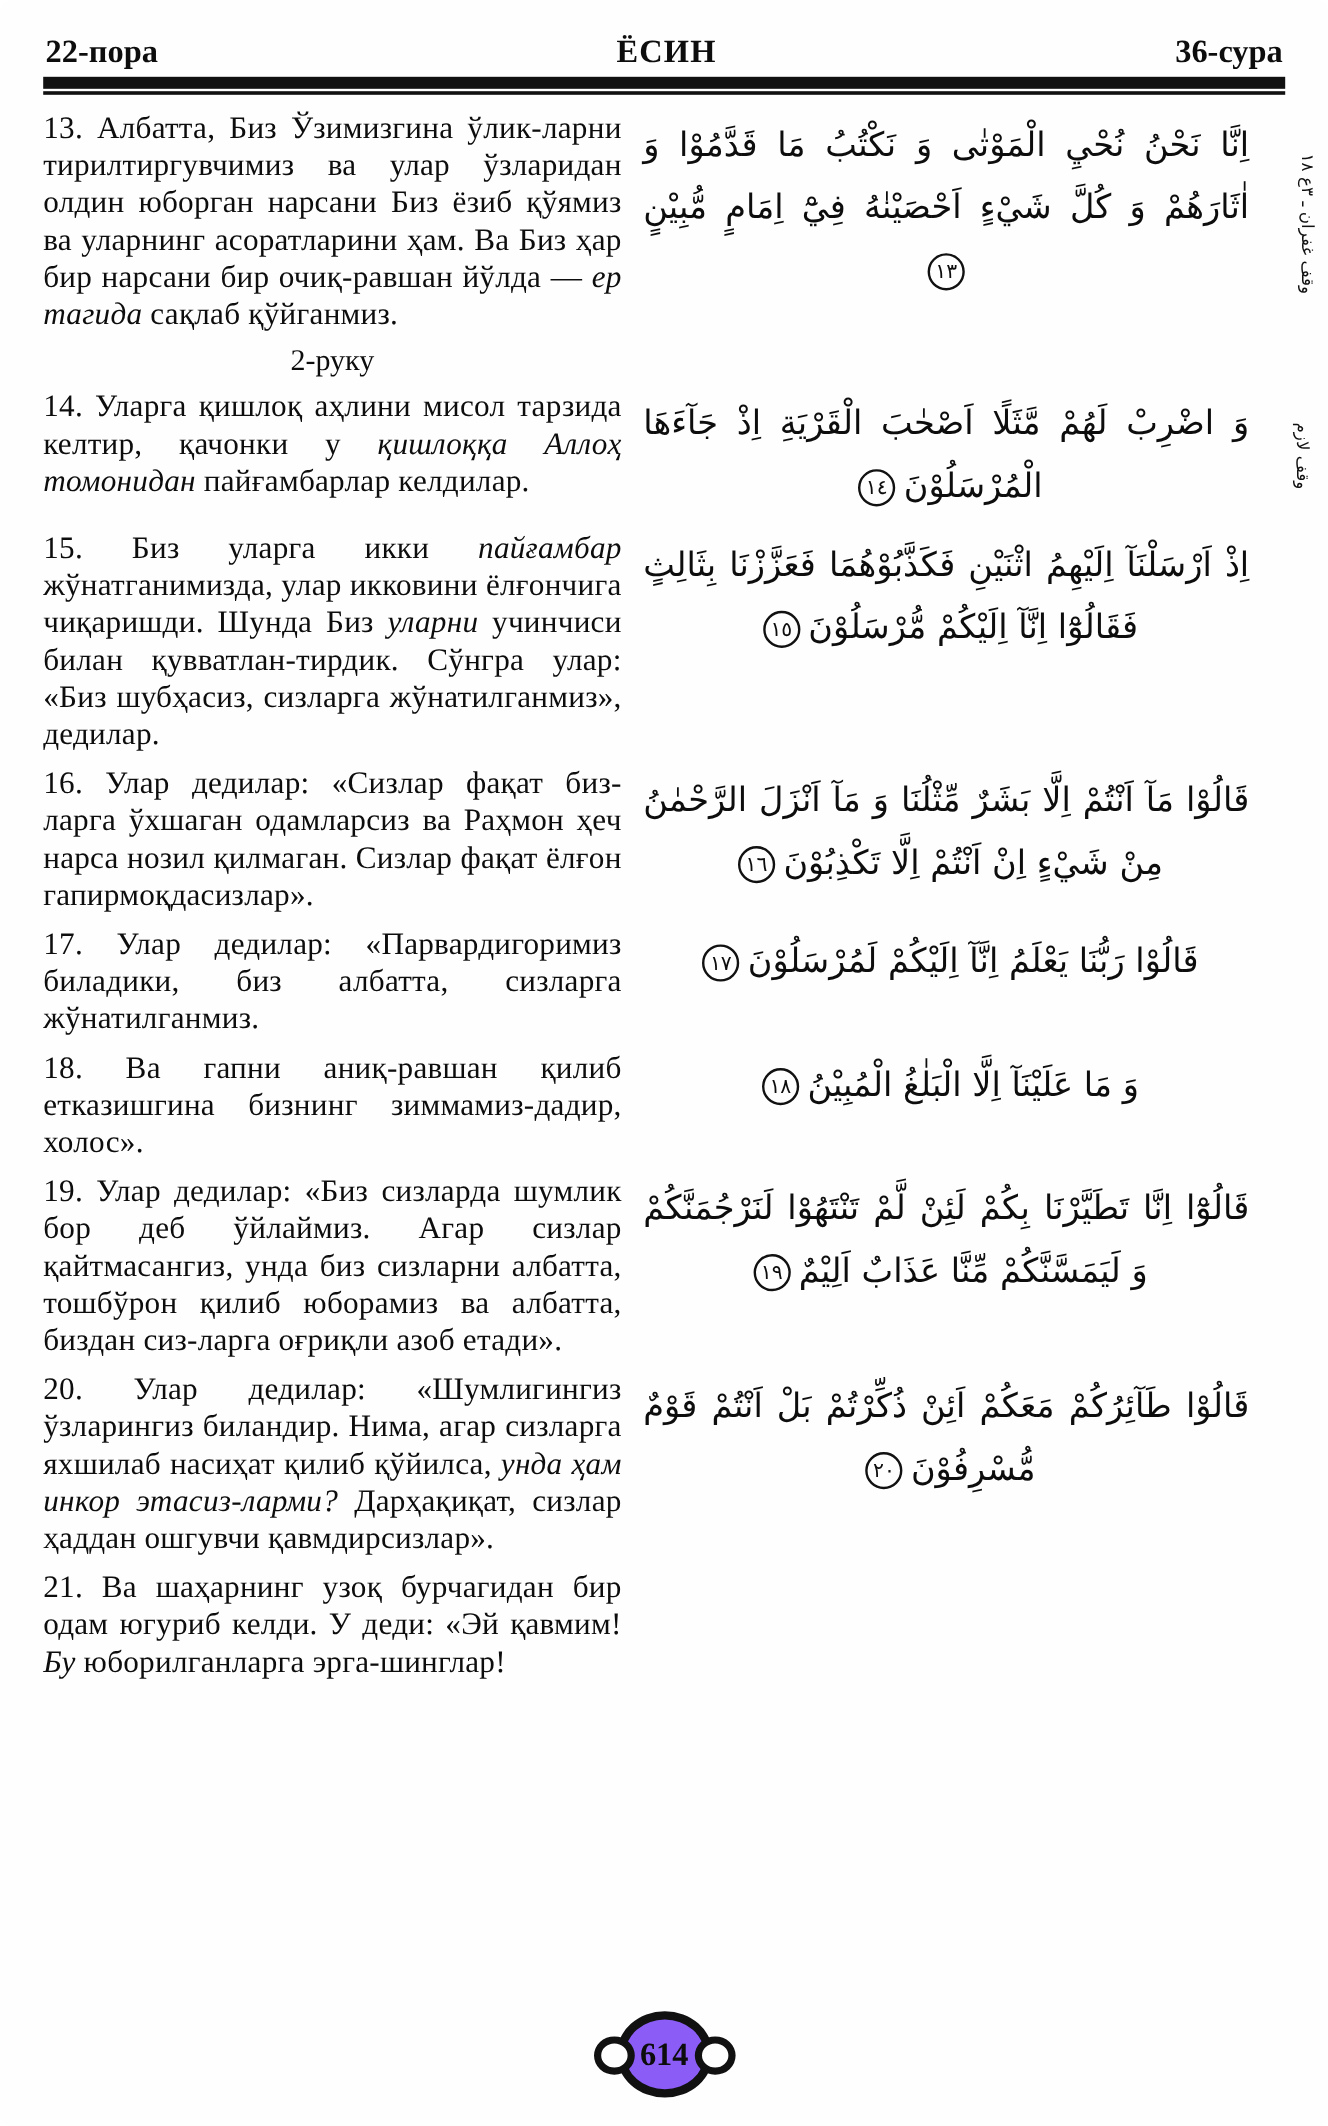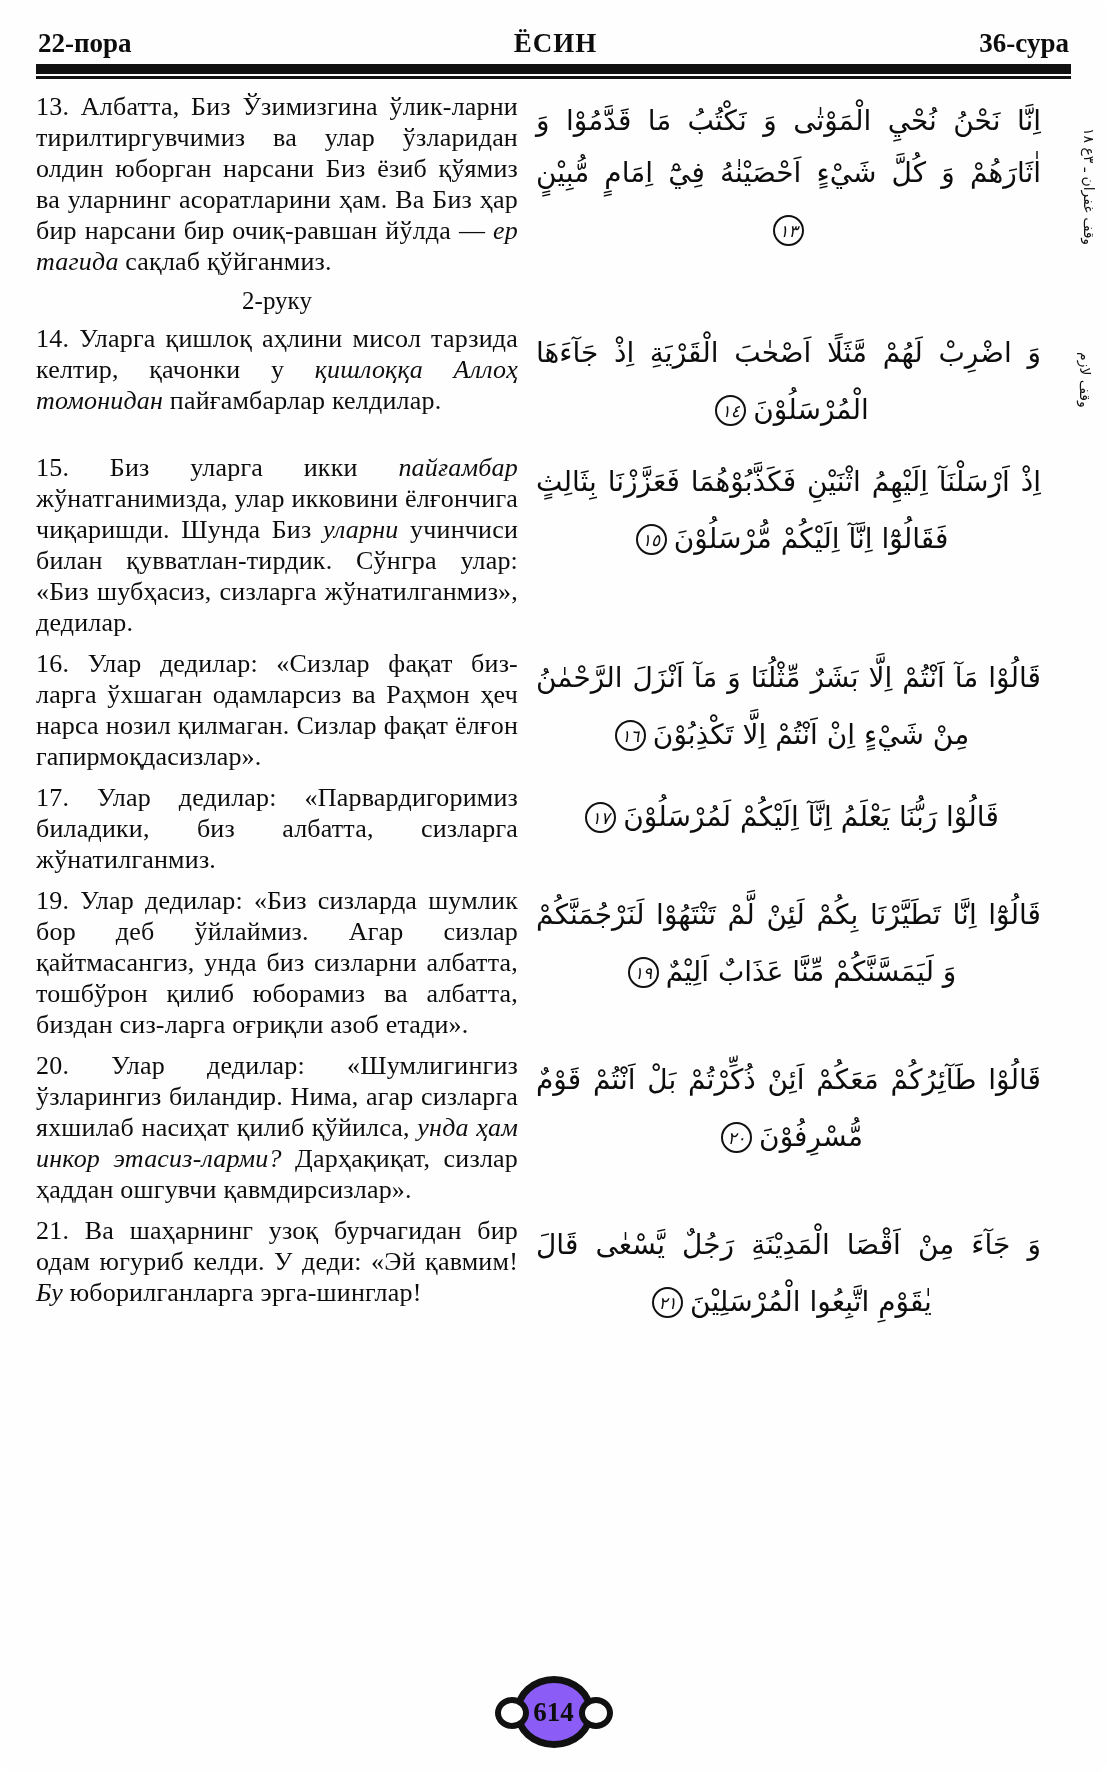--- a/index.html
+++ b/index.html
@@ -61,23 +61,22 @@
   .marker {
     display: inline-block;
     min-width: 31px;
     height: 31px;
     border: 2.5px solid #111;
     border-radius: 50%;
     font-size: 17px;
     line-height: 29px;
     text-align: center;
     vertical-align: middle;
-    margin: 16px 7px;
+    margin: 0 7px;
     box-sizing: border-box;
-    font-style: italic;
   }
   .ruku-heading {
     width: 482px;
     text-align: center;
     font-weight: normal;
     font-size: 25px;
     margin: 0 0 8px 0;
   }
   
   .margin-note {
@@ -149,30 +148,33 @@
       </div>
       <div class="row">
         <div class="uz-cell"><span>16. </span><span>Улар дедилар: «Сизлар фақат биз-ларга ўхшаган одамларсиз ва Раҳмон ҳеч нарса нозил қилмаган. Сизлар фақат ёлғон гапирмоқдасизлар».</span></div>
         <div class="ar-cell"><span>قَالُوْا مَآ اَنْتُمْ اِلَّا بَشَرٌ مِّثْلُنَا وَ مَآ اَنْزَلَ الرَّحْمٰنُ مِنْ شَيْءٍ اِنْ اَنْتُمْ اِلَّا تَكْذِبُوْنَ</span><span class="marker">١٦</span></div>
       </div>
       <div class="row">
         <div class="uz-cell"><span>17. </span><span>Улар дедилар: «Парвардигоримиз биладики, биз албатта, сизларга жўнатилганмиз.</span></div>
         <div class="ar-cell"><span>قَالُوْا رَبُّنَا يَعْلَمُ اِنَّآ اِلَيْكُمْ لَمُرْسَلُوْنَ</span><span class="marker">١٧</span></div>
       </div>
       <div class="row">
+        <div class="uz-cell"><span>18. </span><span>Ва гапни аниқ-равшан қилиб етказишгина бизнинг зиммамиз-дадир, холос».</span></div>
+        <div class="ar-cell"><span>وَ مَا عَلَيْنَآ اِلَّا الْبَلٰغُ الْمُبِيْنُ</span><span class="marker">١٨</span></div>
+      </div>
+      <div class="row">
         <div class="uz-cell"><span>19. </span><span>Улар дедилар: «Биз сизларда шумлик бор деб ўйлаймиз. Агар сизлар қайтмасангиз, унда биз сизларни албатта, тошбўрон қилиб юборамиз ва албатта, биздан сиз-ларга оғриқли азоб етади».</span></div>
         <div class="ar-cell"><span>قَالُوْٓا اِنَّا تَطَيَّرْنَا بِكُمْ لَئِنْ لَّمْ تَنْتَهُوْا لَنَرْجُمَنَّكُمْ وَ لَيَمَسَّنَّكُمْ مِّنَّا عَذَابٌ اَلِيْمٌ</span><span class="marker">١٩</span></div>
       </div>
       <div class="row">
         <div class="uz-cell"><span>20. </span><span>Улар дедилар: «Шумлигингиз ўзларингиз биландир. Нима, агар сизларга яхшилаб насиҳат қилиб қўйилса, </span><em>унда ҳам инкор этасиз-ларми?</em><span> Дарҳақиқат, сизлар ҳаддан ошгувчи қавмдирсизлар».</span></div>
         <div class="ar-cell"><span>قَالُوْا طَآئِرُكُمْ مَعَكُمْ اَئِنْ ذُكِّرْتُمْ بَلْ اَنْتُمْ قَوْمٌ مُّسْرِفُوْنَ</span><span class="marker">٢٠</span></div>
       </div>
       <div class="row">
         <div class="uz-cell"><span>21. </span><span>Ва шаҳарнинг узоқ бурчагидан бир одам югуриб келди. У деди: «Эй қавмим! </span><em>Бу</em><span> юборилганларга эрга-шинглар!</span></div>
-        <div class="ar-cell"><span>وَ جَآءَ مِنْ اَقْصَا الْمَدِيْنَةِ رَجُلٌ يَّسْعٰى قَالَ يٰقَوْمِ اتَّبِعُوا الْمُرْسَلِيْنَ</span><span class="marker">٢١</span></div>
       </div>
     </div>
 
   <span class="margin-note mn1">وقف غفران ـ ٣ع ١٨</span>
   <span class="margin-note mn2">وقف لازم</span>
 
   <div class="page-badge">
     <span>614</span>
   </div>
 

